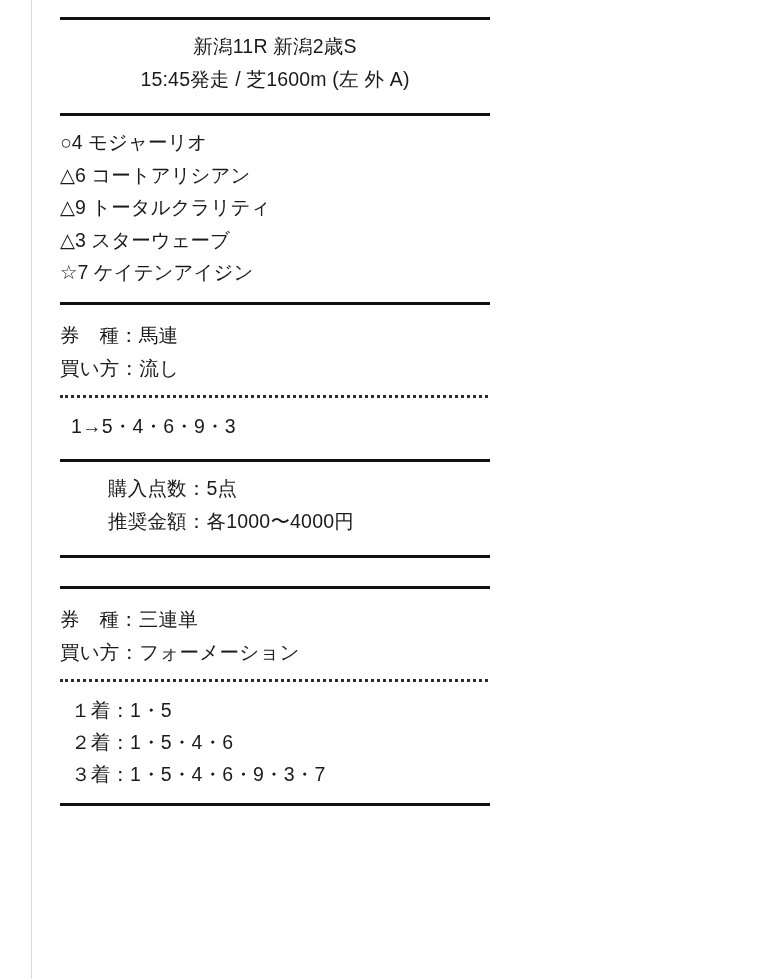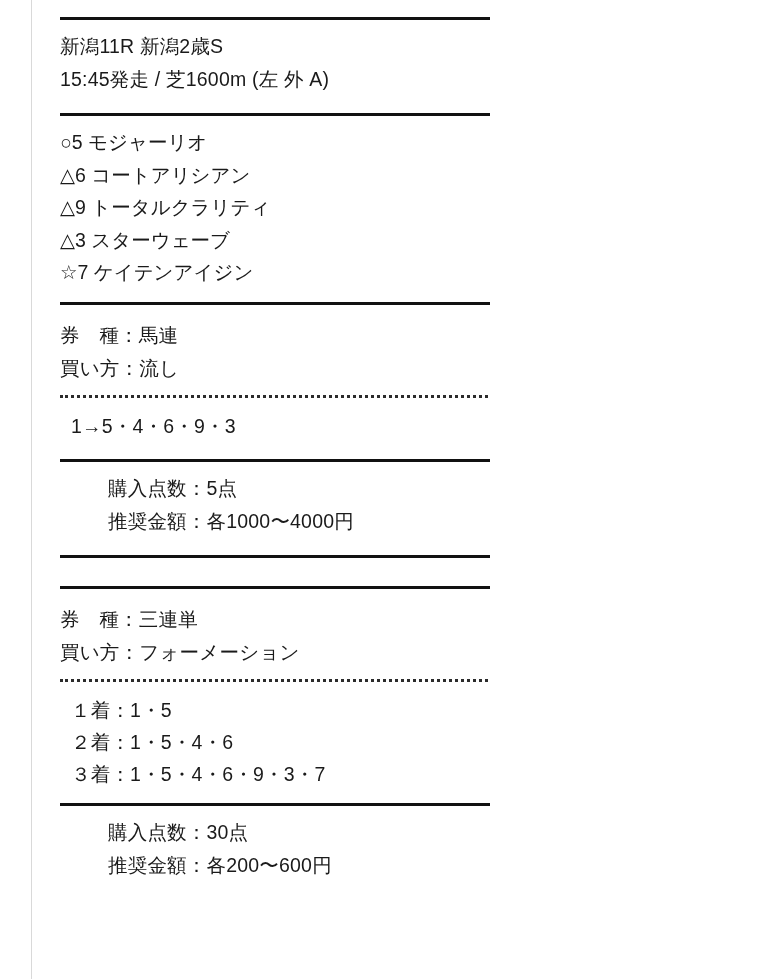--- a/index.html
+++ b/index.html
@@ -53,20 +53,21 @@
     width: 428px;
   }
   .line {
     font-size: 19.5px;
     line-height: 32px;
     letter-spacing: 0.2px;
     white-space: pre;
   }
   .line.head {
     line-height: 33px;
+    text-align: center;
   }
   .pick {
     font-size: 19.5px;
     line-height: 32.5px;
     white-space: pre;
   }
   .block {
     margin: 0;
   }
   .spacer-8 { height: 8px; }
@@ -88,21 +89,21 @@
 
     <div class="block">
       <div class="line head">新潟11R 新潟2歳S</div>
       <div class="line head">15:45発走 / 芝1600m (左 外 A)</div>
     </div>
 
     <div class="spacer-8"></div>
     <div class="rule"></div>
 
     <div class="block">
-      <div class="pick">○5 モジャーリオ</div>
+      <div class="pick">○4 モジャーリオ</div>
       <div class="pick">△6 コートアリシアン</div>
       <div class="pick">△9 トータルクラリティ</div>
       <div class="pick">△3 スターウェーブ</div>
       <div class="pick">☆7 ケイテンアイジン</div>
     </div>
 
     <div class="spacer-4"></div>
     <div class="rule"></div>
 
     <div class="block bet-lines">
@@ -136,19 +137,15 @@
       <div class="combo">
         <div class="line">１着：1・5</div>
         <div class="line">２着：1・5・4・6</div>
         <div class="line">３着：1・5・4・6・9・3・7</div>
       </div>
     </div>
 
     <div class="spacer-4"></div>
     <div class="rule"></div>
 
-    <div class="block summary">
-      <div class="line">購入点数：30点</div>
-      <div class="line">推奨金額：各200〜600円</div>
-    </div>
 
   </div>
 </div>
 
 </body></html>

